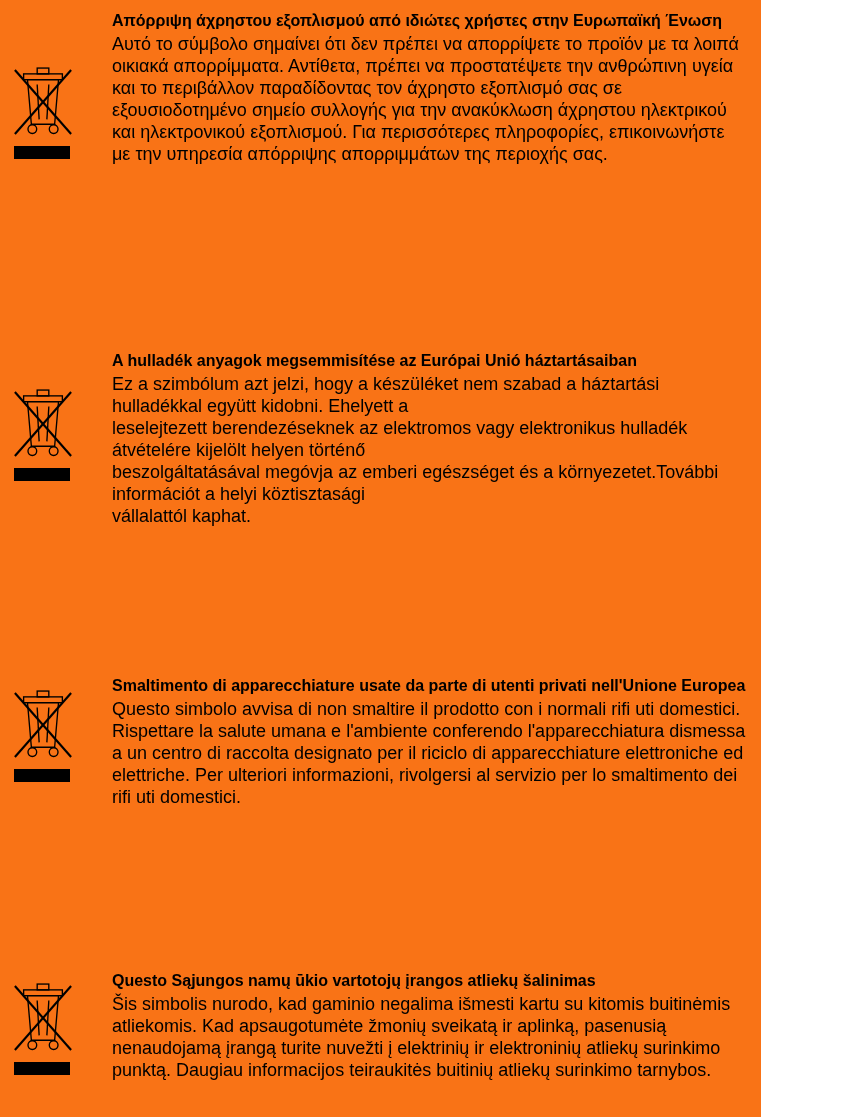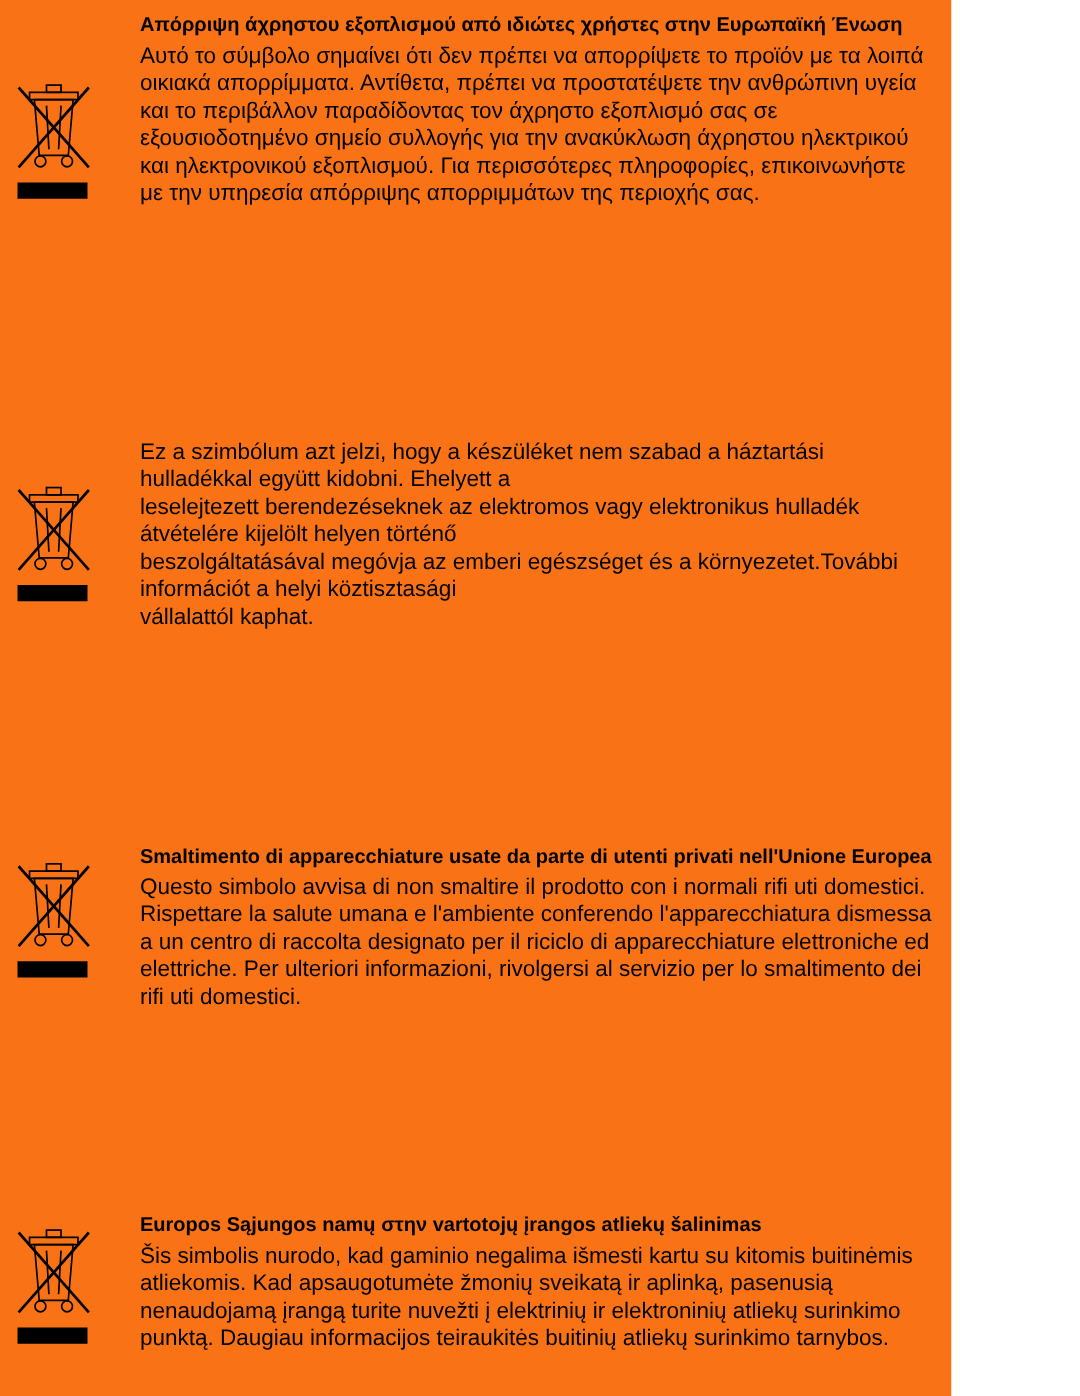--- a/index.html
+++ b/index.html
@@ -103,20 +103,21 @@
         <line x1="26" y1="22" x2="28" y2="58"></line>
         <line x1="38" y1="22" x2="36" y2="58"></line>
         <circle cx="21" cy="68" r="4.5"></circle>
         <circle cx="43" cy="68" r="4.5"></circle>
         <line x1="3" y1="7" x2="61" y2="73" stroke-width="2.2"></line>
         <line x1="61" y1="7" x2="3" y2="73" stroke-width="2.2"></line>
       </svg>
       <div class="black-bar"></div>
     </div>
     <div class="text-col">
+      <p class="sec-title">A hulladék anyagok megsemmisítése az Európai Unió háztartásaiban</p>
       <p class="sec-body">Ez a szimbólum azt jelzi, hogy a készüléket nem szabad a háztartási hulladékkal együtt kidobni. Ehelyett a
 leselejtezett berendezéseknek az elektromos vagy elektronikus hulladék átvételére kijelölt helyen történő
 beszolgáltatásával megóvja az emberi egészséget és a környezetet.További információt a helyi köztisztasági
 vállalattól kaphat.</p>
     </div>
   </div>
 
   <div class="section s3">
     <div class="icon-col">
       <svg class="weee-svg" width="62" height="78" viewBox="0 0 64 78" fill="none" stroke="#000" stroke-width="1.4">
@@ -147,18 +148,18 @@
         <line x1="26" y1="22" x2="28" y2="58"></line>
         <line x1="38" y1="22" x2="36" y2="58"></line>
         <circle cx="21" cy="68" r="4.5"></circle>
         <circle cx="43" cy="68" r="4.5"></circle>
         <line x1="3" y1="7" x2="61" y2="73" stroke-width="2.2"></line>
         <line x1="61" y1="7" x2="3" y2="73" stroke-width="2.2"></line>
       </svg>
       <div class="black-bar"></div>
     </div>
     <div class="text-col">
-      <p class="sec-title">Europos Sąjungos namų στην vartotojų įrangos atliekų šalinimas</p>
+      <p class="sec-title">Questo Sąjungos namų ūkio vartotojų įrangos atliekų šalinimas</p>
       <p class="sec-body">Šis simbolis nurodo, kad gaminio negalima išmesti kartu su kitomis buitinėmis atliekomis. Kad apsaugotumėte žmonių sveikatą ir aplinką, pasenusią nenaudojamą įrangą turite nuvežti į elektrinių ir elektroninių atliekų surinkimo punktą. Daugiau informacijos teiraukitės buitinių atliekų surinkimo tarnybos.</p>
     </div>
   </div>
 
 </div>
 
 </body></html>

